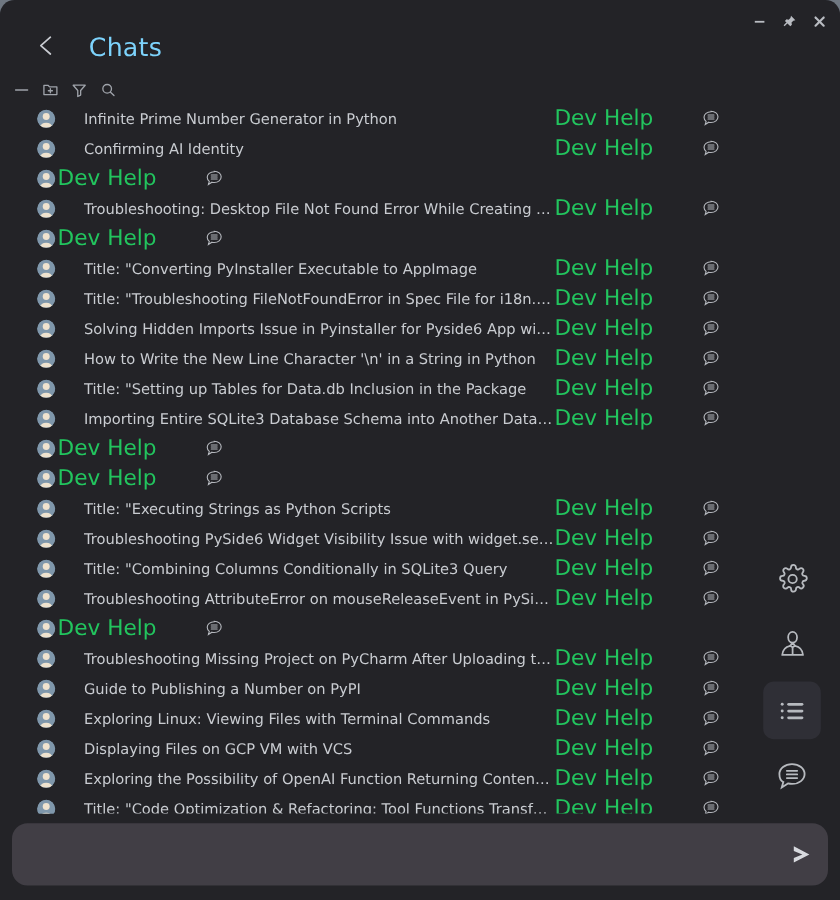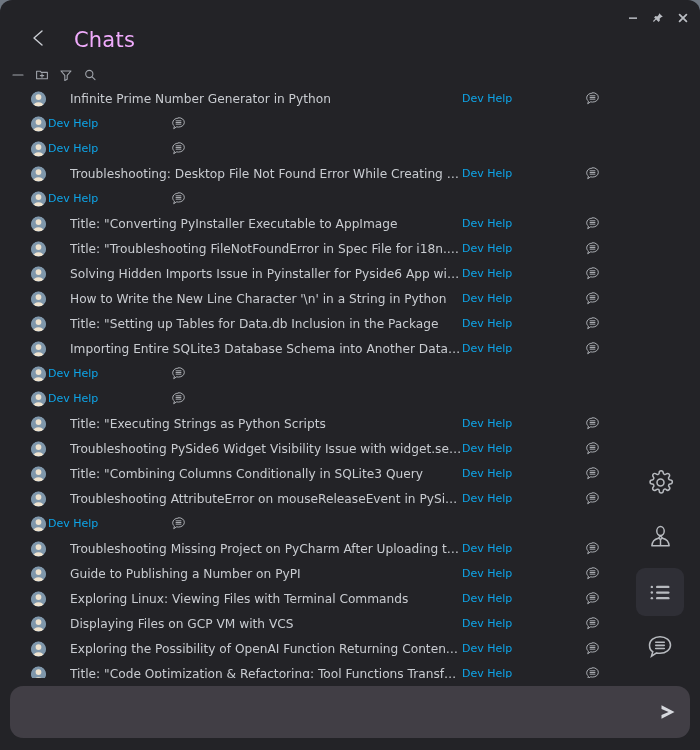--- a/index.html
+++ b/index.html
@@ -41,21 +41,21 @@
   }
   .back-btn {
     width: 34px; height: 34px;
     margin-left: 22px;
     display: flex; align-items: center; justify-content: center;
     color: #c9ccd2;
   }
   .page-title {
     margin-left: 18px;
     font-size: 21px;
-    color: #f0abfc;
+    color: #7dd3fc;
     letter-spacing: .2px;
     font-weight: 400;
   }
 
   
   .toolbar {
     position: absolute;
     top: 66px; left: 10px;
     display: flex; align-items: center; gap: 8px;
     height: 18px;
@@ -97,22 +97,22 @@
     margin-left: 22px;
     width: 392px;
     font-size: 12.2px;
     color: #c9ccd1;
     white-space: nowrap;
     overflow: hidden;
     text-overflow: ellipsis;
   }
   .row-agent {
     width: 120px;
-    font-size: 11px;
-    color: #0ea5e9;
+    font-size: 18px;
+    color: #22c55e;
     white-space: nowrap;
     overflow: hidden;
   }
   .row-icon {
     width: 20px;
     display: flex; align-items: center; justify-content: center;
     color: #b4b7bd;
   }
   .row-icon svg { display: block; }
 
@@ -258,20 +258,21 @@
         </div>
       </div>
       <div class="row">
         <div class="avatar">
           <svg width="15" height="15" viewBox="0 0 15 15">
             <circle cx="7.5" cy="7.5" r="7.5" fill="#7f97ab"></circle>
             <circle cx="7.5" cy="5.6" r="2.9" fill="#efe3cf"></circle>
             <path d="M1.9 15 a5.8 5.8 0 0 1 11.2 0 z" fill="#efe3cf"></path>
           </svg>
         </div>
+        <div class="row-title">Confirming AI Identity</div>
         <div class="row-agent">Dev Help</div>
         <div class="row-icon">
           <svg width="15" height="15" viewBox="0 0 16 16" fill="none" stroke="currentColor" stroke-width="1">
             <path d="M8 1.8 c3.6 0 6.2 2.2 6.2 5 c0 2.8 -2.6 5 -6.2 5 c-0.7 0 -1.4 -0.1 -2 -0.25 l-3.1 2.0 l0.75 -2.7 c-1.15 -0.9 -1.85 -2.2 -1.85 -3.6 c0 -2.8 2.6 -5 6.2 -5 z"></path>
             <line x1="5.4" y1="5.1" x2="10.6" y2="5.1" stroke-linecap="round"></line>
             <line x1="5.4" y1="6.9" x2="10.6" y2="6.9" stroke-linecap="round"></line>
             <line x1="5.4" y1="8.7" x2="10.6" y2="8.7" stroke-linecap="round"></line>
           </svg>
         </div>
       </div>

